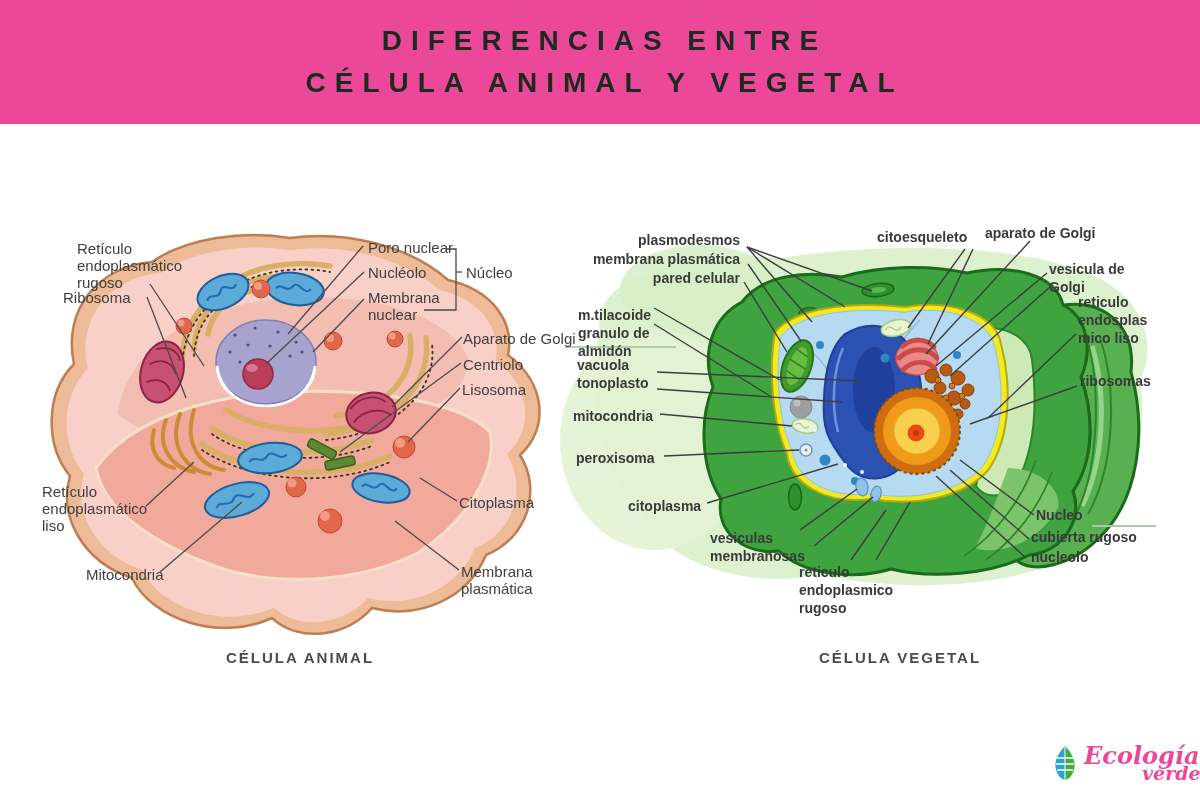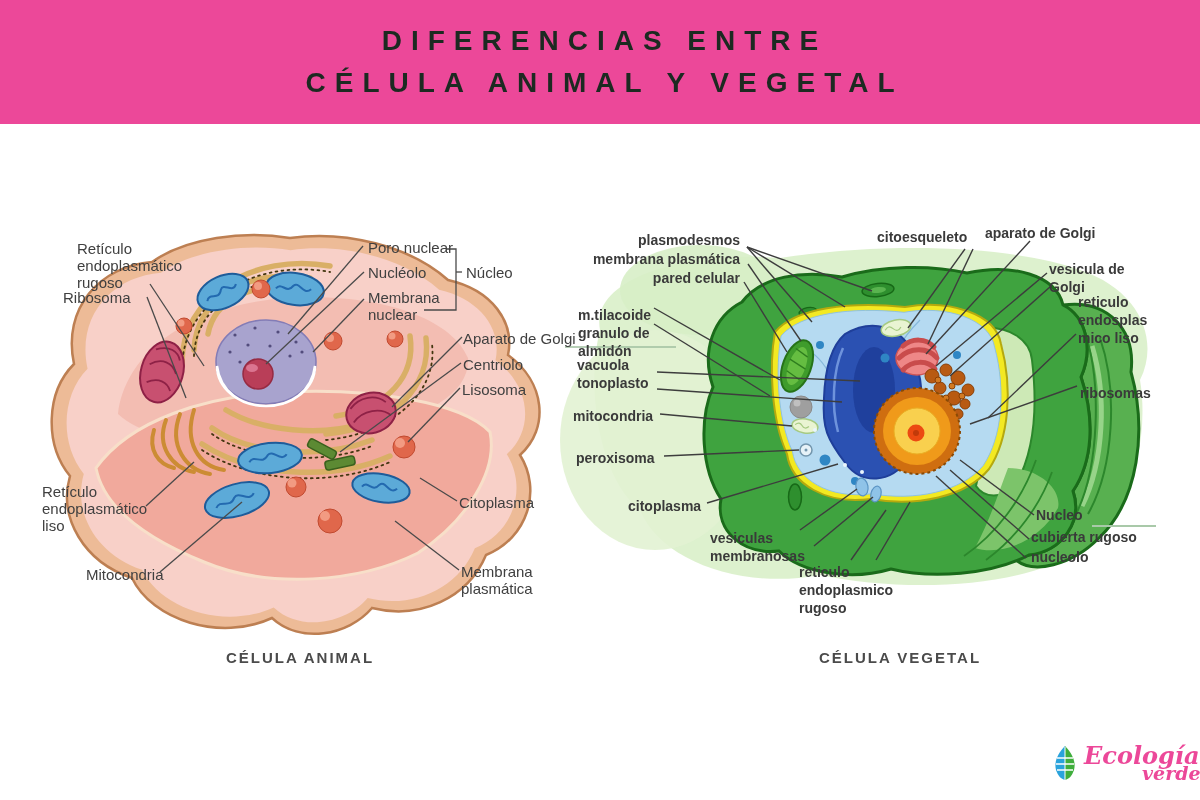--- a/index.html
+++ b/index.html
@@ -372,21 +372,21 @@
   <div class="lbl p" style="left:799px;top:563px;">reticulo
 endoplasmico
 rugoso</div>
   <div class="lbl p" style="left:877px;top:228px;">citoesqueleto</div>
   <div class="lbl p" style="left:985px;top:224px;">aparato de Golgi</div>
   <div class="lbl p" style="left:1049px;top:248px;margin-top:12px;">vesicula de
 Golgi</div>
   <div class="lbl p" style="left:1078px;top:293px;">reticulo
 endosplas
 mico liso</div>
-  <div class="lbl p" style="left:1080px;top:384px;">ribosomas</div>
+  <div class="lbl p" style="left:1080px;top:372px;">ribosomas</div>
   <div class="lbl p" style="left:1036px;top:506px;">Nucleo</div>
   <div class="lbl p" style="left:1031px;top:528px;">cubierta rugoso</div>
   <div class="lbl p" style="left:1031px;top:548px;">nucleolo</div>
 
   <div class="caption" style="left:0;">CÉLULA ANIMAL</div>
   <div class="caption" style="left:600px;">CÉLULA VEGETAL</div>
 
   <div class="logo">
     <svg width="26" height="38" viewBox="0 0 26 38">
       <path d="M 13,2 C 5,10 2,19 4,26 C 6,32 9,35 13,36 Z" fill="#2aa3dc"></path>

